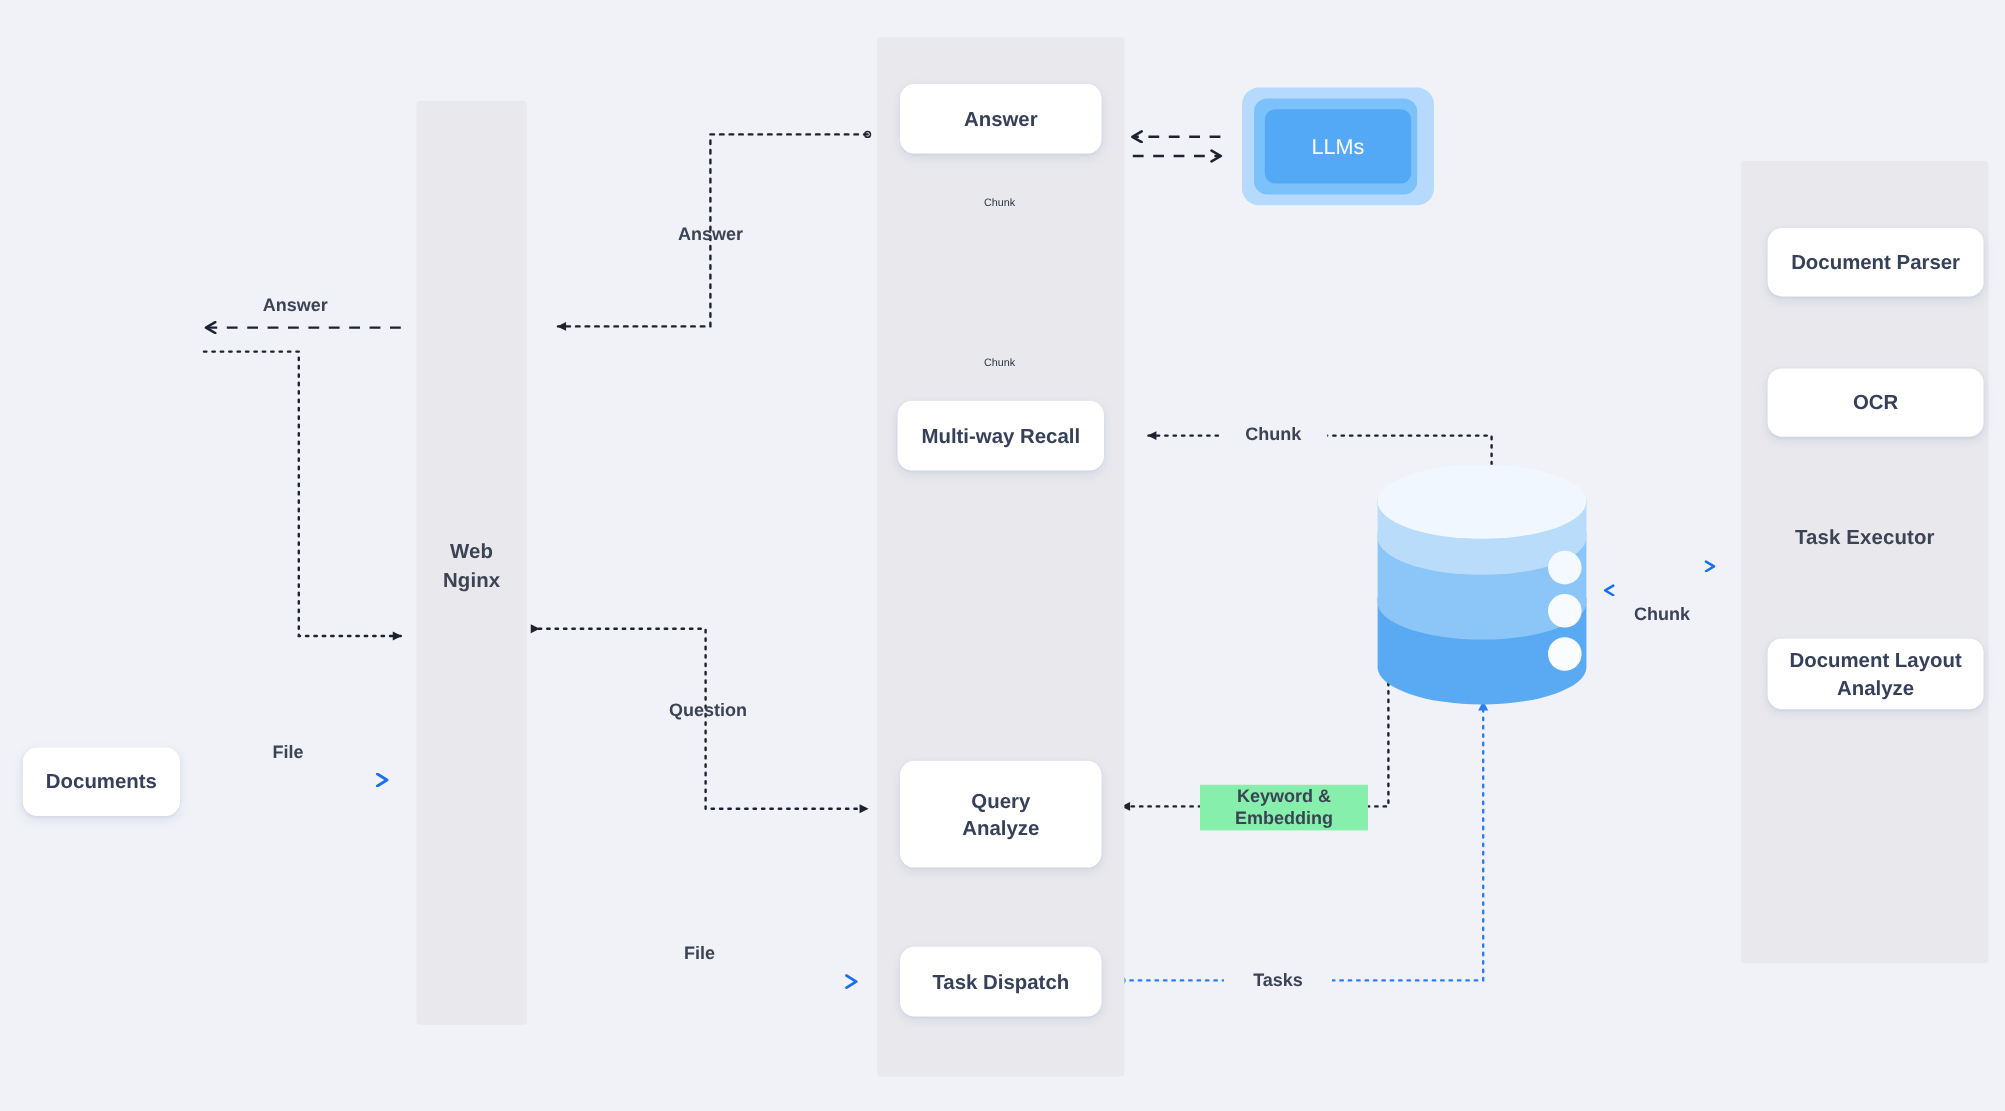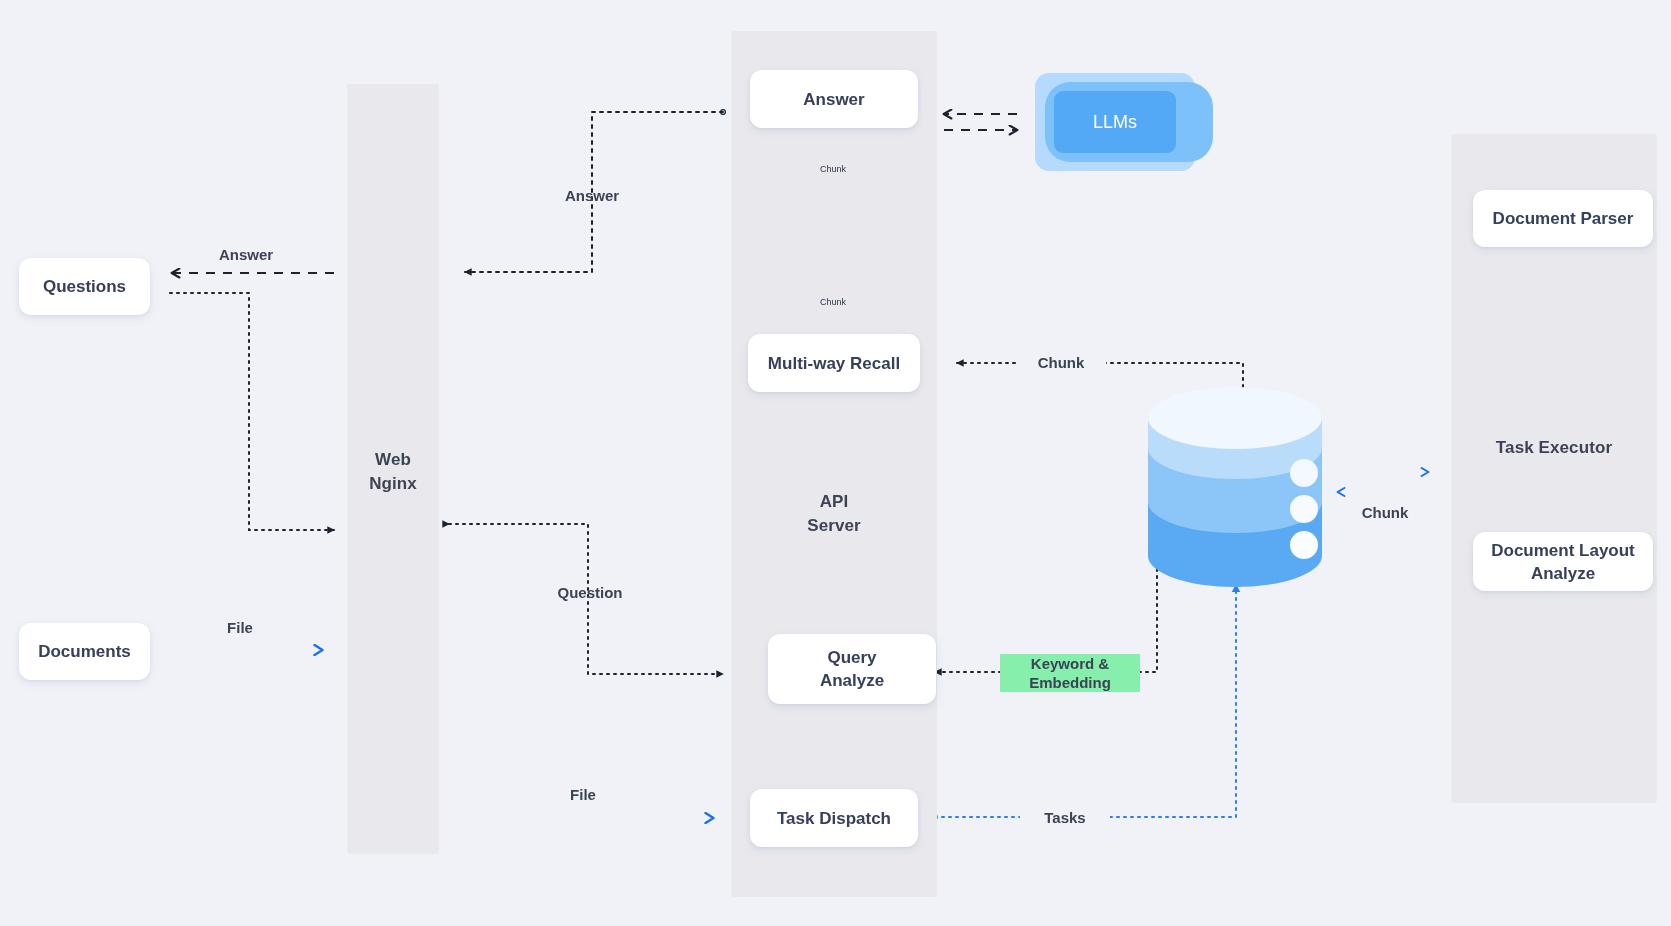--- a/index.html
+++ b/index.html
@@ -212,49 +212,47 @@
       <circle cx="1304" cy="509" r="14" fill="#f7fbff"></circle>
       <circle cx="1304" cy="545" r="14" fill="#fafdff"></circle>
     </g>
   </svg>
 
   <div class="lane" style="left:347px;top:84px;width:92px;height:770px;"></div>
   <div class="lane-label" style="left:347px;top:448px;width:92px;">Web
 Nginx</div>
 
   <div class="lane" style="left:731px;top:31px;width:206px;height:866px;"></div>
-  <div class="lane-label" style="left:731px;top:490px;width:206px;">API
-Server</div>
 
   <div class="lane" style="left:1451px;top:134px;width:206px;height:669px;"></div>
   <div class="lane-label" style="left:1451px;top:436px;width:206px;">Task Executor</div>
 
-  <div class="card" style="left:19px;top:258px;width:131px;height:57px;">Questions</div>
 
   <div class="card" style="left:19px;top:623px;width:131px;height:57px;">Documents</div>
 
   <div class="card" style="left:750px;top:70px;width:168px;height:58px;">Answer</div>
 
 
   <div class="card" style="left:748px;top:334px;width:172px;height:58px;">Multi-way Recall</div>
 
-  <div class="card" style="left:750px;top:634px;width:168px;height:70px;margin-left:18px;">Query
+  <div class="card" style="left:750px;top:634px;width:168px;height:89px;">Query
 Analyze</div>
 
   <div class="card" style="left:750px;top:789px;width:168px;height:58px;">Task Dispatch</div>
 
   <div class="card" style="left:1473px;top:190px;width:180px;height:57px;text-align:right;">Document Parser</div>
 
+  <div class="card" style="left:1473px;top:307px;width:180px;height:57px;">OCR</div>
 
   <div class="card" style="left:1473px;top:532px;width:180px;height:59px;">Document Layout
 Analyze</div>
 
 
   <div class="llm-outer" style="left:1035px;top:73px;width:160px;height:98px;">
-    <div class="llm-mid" style="left:10px;top:9px;width:168px;height:80px;border-radius:25px;">
+    <div class="llm-mid" style="left:10px;top:9px;width:136px;height:80px;">
       <div class="llm-inner" style="left:9px;top:9px;width:122px;height:62px;">LLMs</div>
     </div>
   </div>
 
   <div class="edge-label" style="left:196px;top:245px;width:100px;">Answer</div>
 
   <div class="edge-label" style="left:542px;top:186px;width:100px;">Answer</div>
 
   <div class="edge-label small" style="left:803px;top:160px;width:60px;">Chunk</div>
 

